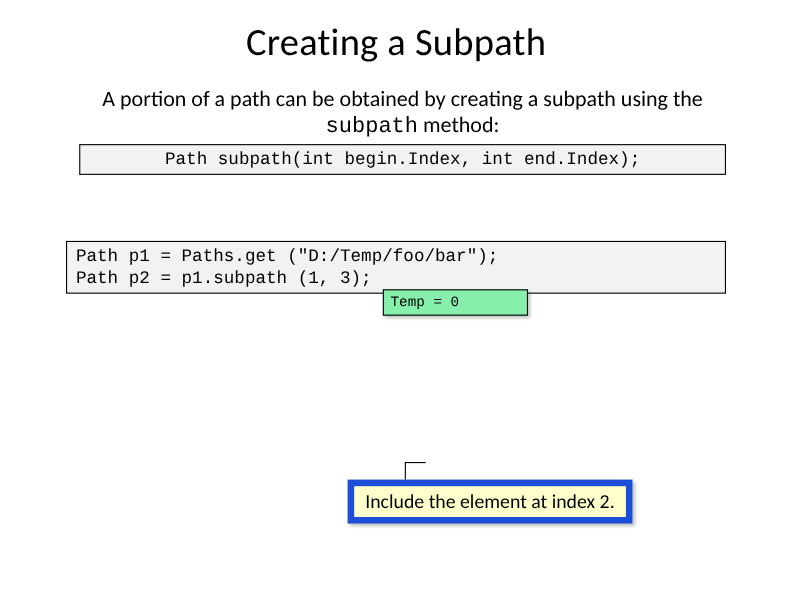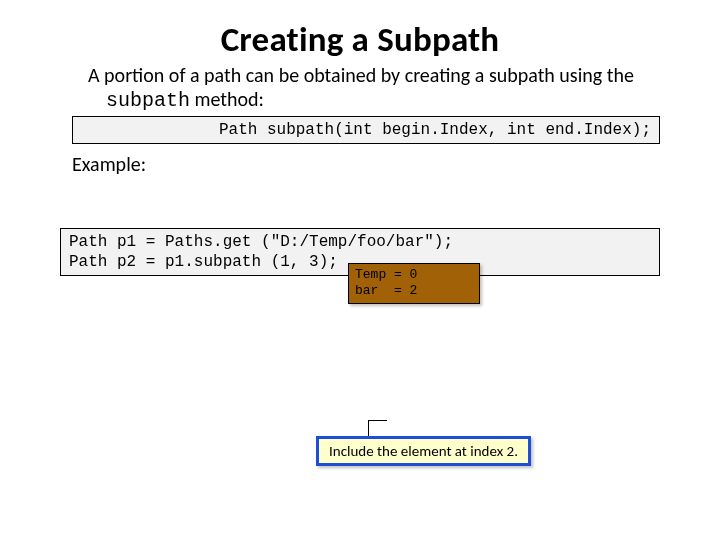--- a/index.html
+++ b/index.html
@@ -13,78 +13,79 @@
   }
   .slide {
     position: relative;
     width: 720px;
     height: 540px;
     box-sizing: border-box;
   }
   .title {
     text-align: center;
     font-size: 35px;
-    font-weight: 700;
+    font-weight: 400;
     margin-top: 18px;
-    margin-bottom: 4px;
+    margin-bottom: 19px;
     letter-spacing: 0.2px;
   }
   .body {
     padding: 0 60px 0 72px;
   }
   .para {
     font-size: 20px;
     line-height: 1.18;
-    margin: 4px 0 4px 16px;
+    margin: 4px 0 4px 0;
     text-indent: -18px;
     padding-left: 18px;
+    text-align: center;
   }
   .mono {
     font-family: "Courier New", Courier, monospace;
   }
   .code-box {
     border: 1px solid #000;
     background: #f2f2f2;
     font-family: "Courier New", Courier, monospace;
     font-size: 16px;
     line-height: 1.25;
     padding: 3px 8px;
     margin: 4px 60px 8px 72px;
     white-space: pre;
   }
   .code-box.centered {
-    text-align: right;
+    text-align: center;
     white-space: normal;
     font-family: Liberation Mono, monospace;
   }
   .code-box.narrow {
     margin-left: 60px;
     margin-right: 60px;
   }
   .index-callout {
     position: absolute;
     left: 348px;
     top: 245px;
     width: 118px;
     border: 1px solid #000;
-    background: #a16207;
+    background: #86efac;
     font-family: "Courier New", Courier, monospace;
     font-size: 13px;
     line-height: 1.25;
     padding: 3px 6px;
     box-shadow: 2px 2px 3px rgba(0,0,0,0.25);
   }
   .index-callout .row { white-space: pre; }
   .include-callout {
     position: absolute;
     left: 316px;
     top: 418px;
-    border: 3px solid #1d4ed8;
+    border: 6px solid #1d4ed8;
     background: #ffffcc;
-    font-size: 15px;
+    font-size: 18px;
     padding: 3px 10px;
     box-shadow: 2px 2px 3px rgba(0,0,0,0.25);
   }
   
   .connector {
     position: absolute;
     left: 368px;
     top: 402px;
     width: 18px;
     height: 16px;
@@ -107,26 +108,24 @@
   <div class="body">
 
     <p class="para">
       <span>A portion of a path can be obtained by creating a subpath using the </span><span class="mono">subpath</span><span> method:</span>
     </p>
   </div>
 
   <div class="code-box centered">Path subpath(int begin.Index, int end.Index);</div>
 
   <div class="body">
-    <p class="example-label">Example:</p>
   </div>
 
   <div class="index-callout">
     <div class="row">Temp = 0</div>
-    <div class="row">bar  = 2</div>
   </div>
 
   <div style="height:48px"></div>
 
   <div class="code-box narrow">Path p1 = Paths.get ("D:/Temp/foo/bar");
 Path p2 = p1.subpath (1, 3);</div>
 
   <div class="spacer-sm"></div>
 
 

